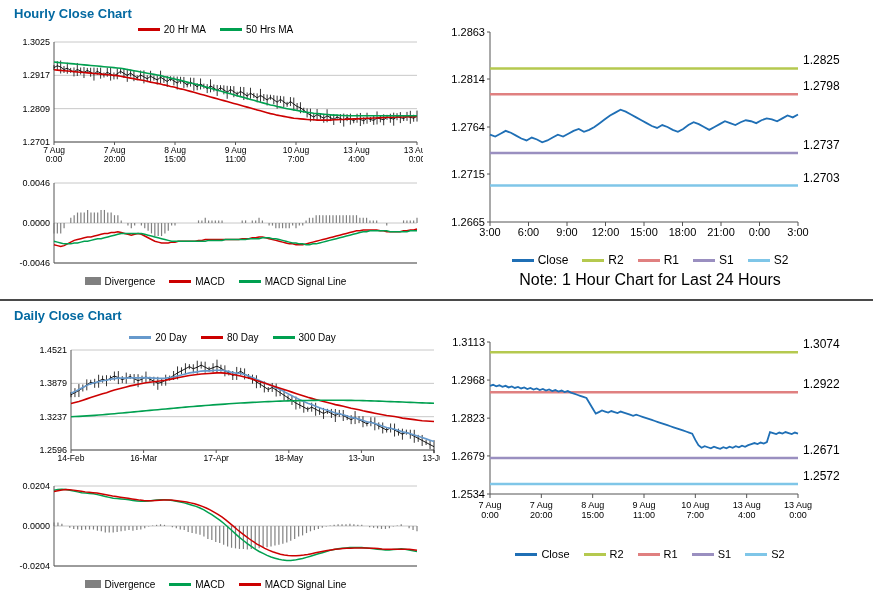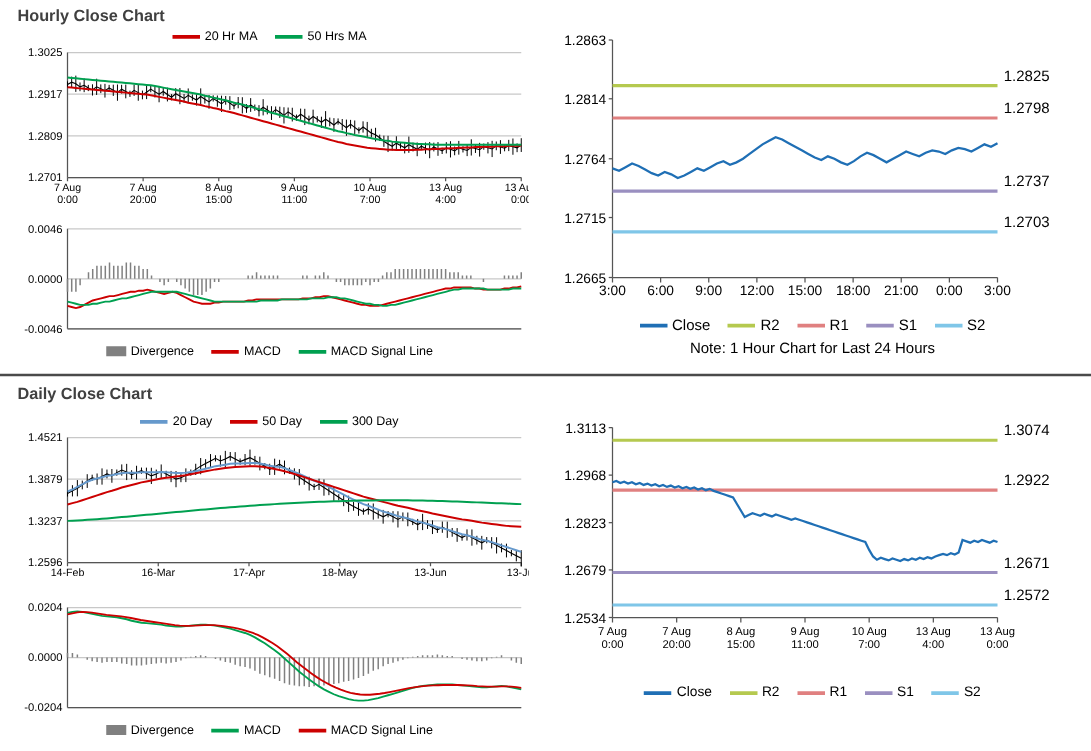--- a/index.html
+++ b/index.html
@@ -6,34 +6,34 @@
   body{
     width:873px;height:601px;
     background:#ffffff;
     font-family:"Liberation Sans", sans-serif;
     color:#000;
     position:relative;
     overflow:hidden;
   }
   .panel{position:absolute;}
   .section-title{
-    font-size:13px;font-weight:bold;color:#404040;
+    font-size:13px;font-weight:bold;color:#0369a1;
   }
   .hr-rule{
     position:absolute;left:0;width:873px;height:2px;background:#4a4a4a;
   }
   .legend{
     display:flex;justify-content:center;gap:14px;
     font-size:10px;
   }
   .legend-item{display:flex;align-items:center;gap:4px;}
   .legend-swatch{display:inline-block;width:22px;height:3px;}
   .legend-swatch.box{height:8px;width:16px;}
   svg{display:block;}
-  .note{font-size:12px;text-align:center;}
+  .note{font-size:16px;text-align:center;}
 </style>
 </head>
 <body>
 
 <div class="panel" style="left:14px;top:4px;">
   <span class="section-title">Hourly Close Chart</span>
 </div>
 
 <div class="panel" style="left:8px;top:22px;width:415px;height:145px;">
   <div class="legend" style="height:14px;">
@@ -391,29 +391,29 @@
   </div>
   <div class="note" style="margin-top:3px;">Note: 1 Hour Chart for Last 24 Hours</div>
 </div>
 
 <div class="hr-rule" style="top:299px;"></div>
 
 <div class="panel" style="left:14px;top:306px;text-align:center;">
   <span class="section-title">Daily Close Chart</span>
 </div>
 
-<div class="panel" style="left:8px;top:330px;width:415px;height:150px;">
+<div class="panel" style="left:25px;top:330px;width:415px;height:150px;">
   <div class="legend" style="height:14px;">
     <span class="legend-item">
       <span class="legend-swatch" style="background:#6699cc"></span>
       <span>20 Day</span>
     </span>
     <span class="legend-item">
       <span class="legend-swatch" style="background:#cc0000"></span>
-      <span>50 Day</span>
+      <span>80 Day</span>
     </span>
     <span class="legend-item">
       <span class="legend-swatch" style="background:#00a050"></span>
       <span>300 Day</span>
     </span>
   </div>
   <svg id="svg-daily-price" width="415" height="128">
       <line x1="46" y1="6" x2="409" y2="6" stroke="#c8c8c8" stroke-width="1"></line>
       <text x="42" y="9" text-anchor="end" font-size="9" fill="#000">1.4521</text>
       <line x1="46" y1="39.35064935064939" x2="409" y2="39.35064935064939" stroke="#c8c8c8" stroke-width="1"></line>

